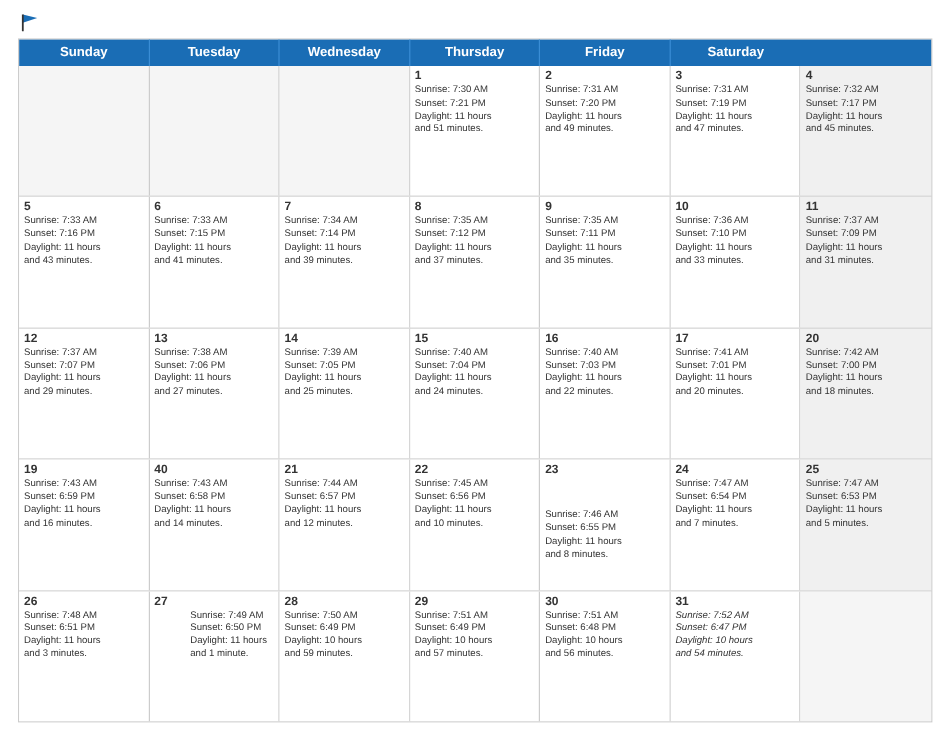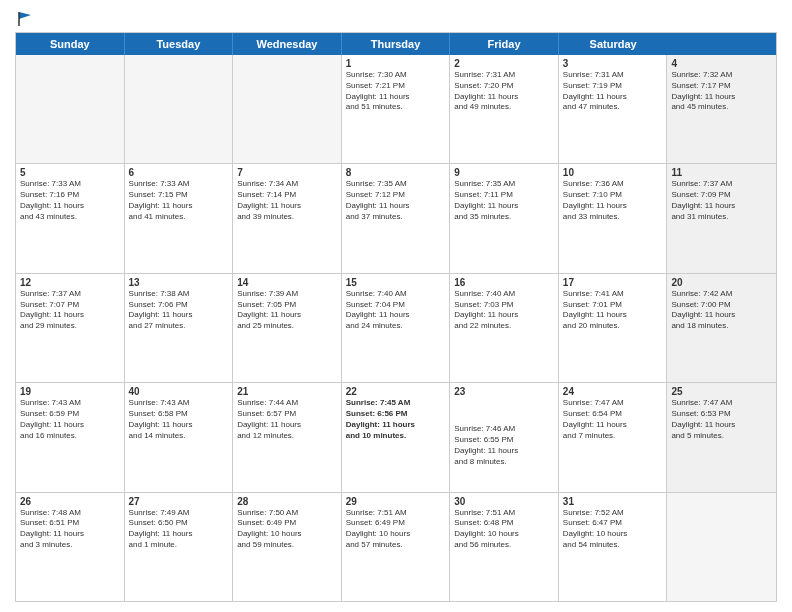--- a/index.html
+++ b/index.html
@@ -281,21 +281,21 @@
           </div>
           <div class="cal-cell">
             <span class="day-num">21</span>
             <div class="cell-text" style="white-space: pre-line;">Sunrise: 7:44 AM
 Sunset: 6:57 PM
 Daylight: 11 hours
 and 12 minutes.</div>
           </div>
           <div class="cal-cell">
             <span class="day-num">22</span>
-            <div class="cell-text" style="white-space: pre-line; font-weight: bold;">Sunrise: 7:45 AM
+            <div class="cell-text" style="white-space: pre-line;">Sunrise: 7:45 AM
 Sunset: 6:56 PM
 Daylight: 11 hours
 and 10 minutes.</div>
           </div>
           <div class="cal-cell">
             <span class="day-num">23</span>
             <div class="cell-text" style="white-space: pre-line; margin-top: 27px;">Sunrise: 7:46 AM
 Sunset: 6:55 PM
 Daylight: 11 hours
 and 8 minutes.</div>
@@ -318,21 +318,21 @@
         <div class="cal-row">
           <div class="cal-cell">
             <span class="day-num">26</span>
             <div class="cell-text" style="white-space: pre-line;">Sunrise: 7:48 AM
 Sunset: 6:51 PM
 Daylight: 11 hours
 and 3 minutes.</div>
           </div>
           <div class="cal-cell">
             <span class="day-num">27</span>
-            <div class="cell-text" style="white-space: pre-line;">Sunrise: 7:49 AM
+            <div class="cell-text" style="white-space: pre-line; margin-left: 30px;">Sunrise: 7:49 AM
 Sunset: 6:50 PM
 Daylight: 11 hours
 and 1 minute.</div>
           </div>
           <div class="cal-cell">
             <span class="day-num">28</span>
             <div class="cell-text" style="white-space: pre-line;">Sunrise: 7:50 AM
 Sunset: 6:49 PM
 Daylight: 10 hours
 and 59 minutes.</div>
@@ -346,21 +346,21 @@
           </div>
           <div class="cal-cell">
             <span class="day-num">30</span>
             <div class="cell-text" style="white-space: pre-line;">Sunrise: 7:51 AM
 Sunset: 6:48 PM
 Daylight: 10 hours
 and 56 minutes.</div>
           </div>
           <div class="cal-cell">
             <span class="day-num">31</span>
-            <div class="cell-text" style="white-space: pre-line;">Sunrise: 7:52 AM
+            <div class="cell-text" style="white-space: pre-line; font-style: italic;">Sunrise: 7:52 AM
 Sunset: 6:47 PM
 Daylight: 10 hours
 and 54 minutes.</div>
           </div>
           <div class="cal-cell empty"></div>
         </div>
       </div>
   </div>
 </div>
 

